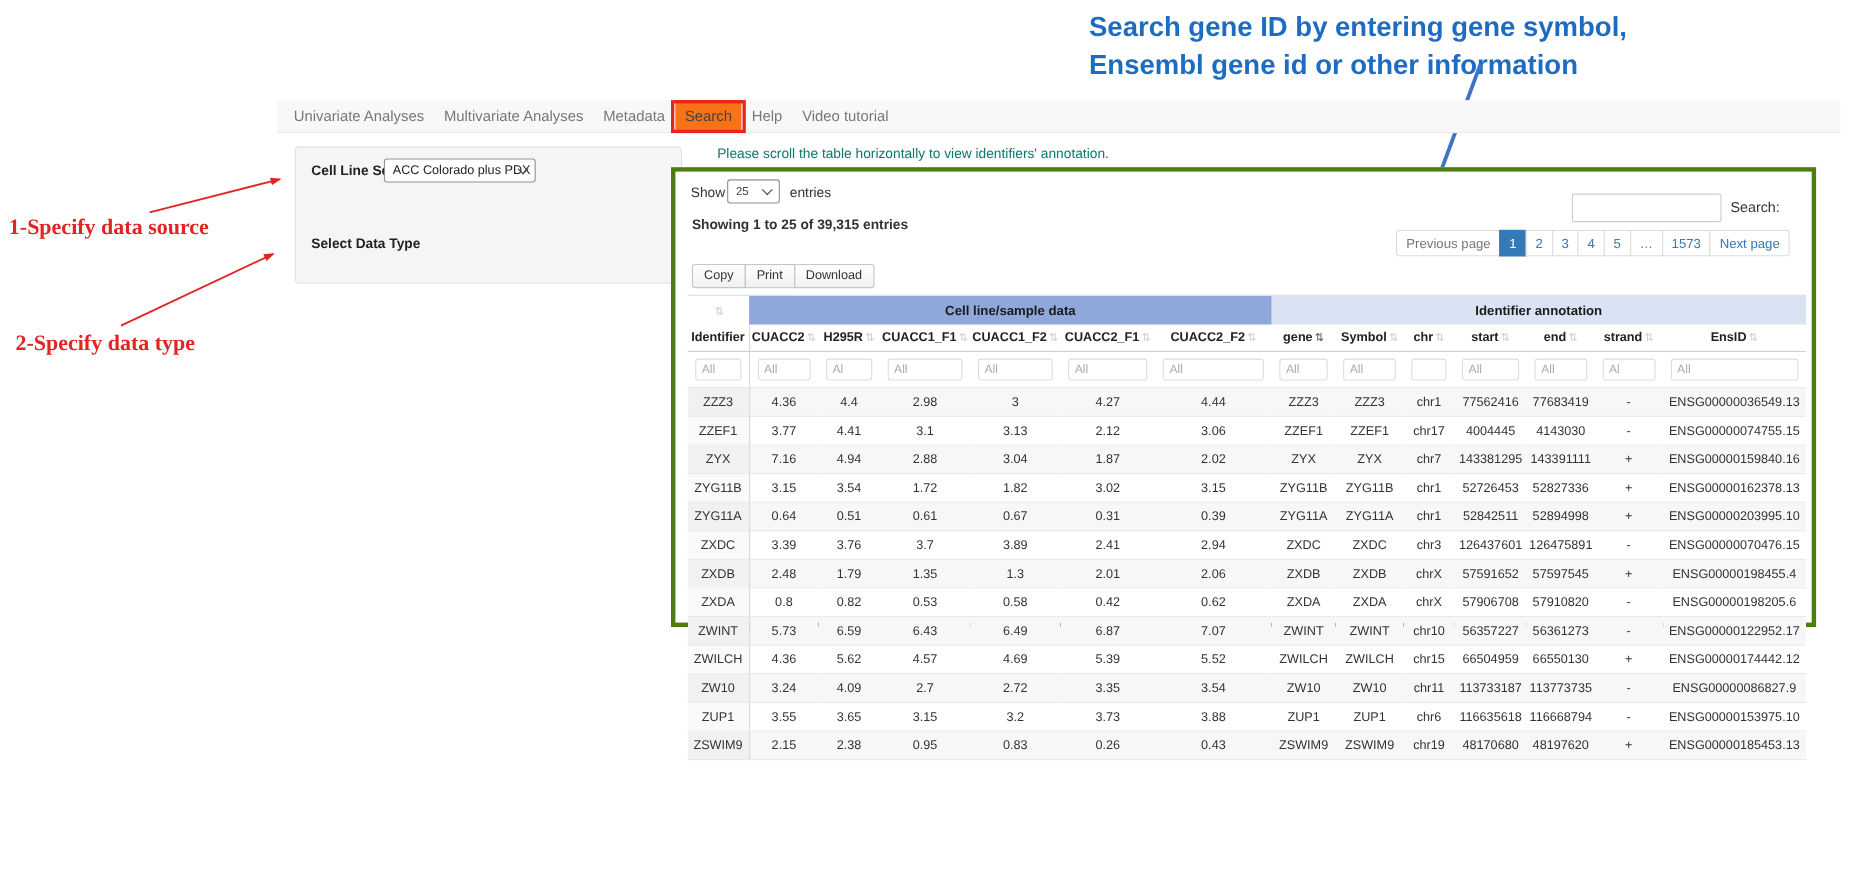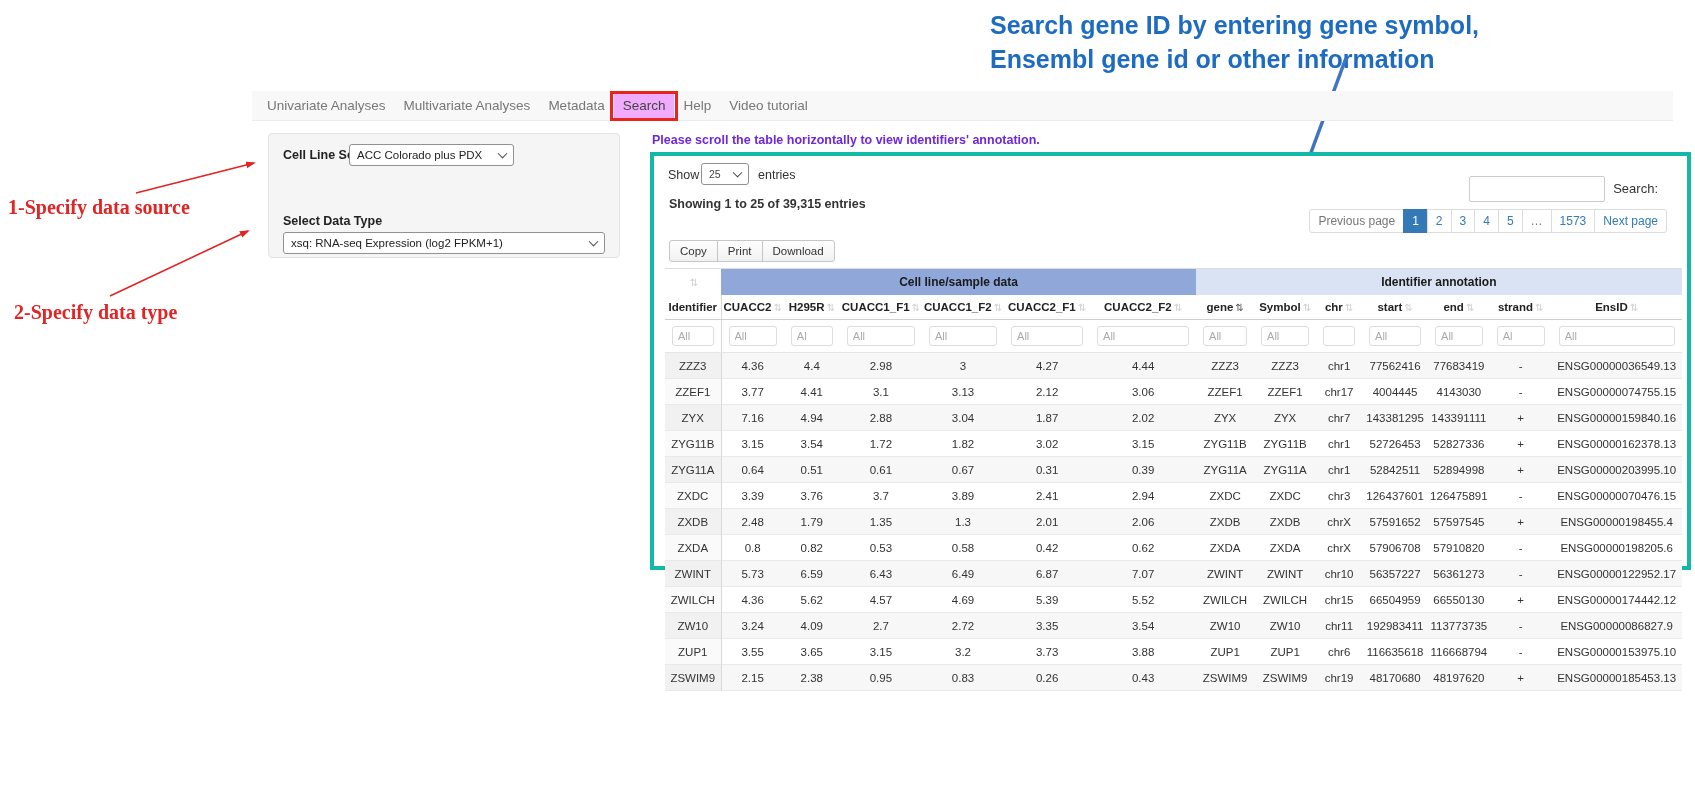--- a/index.html
+++ b/index.html
@@ -9,33 +9,33 @@
   
   .note-blue{position:absolute;left:990px;top:8px;font-size:25px;font-weight:bold;color:#1e6cc2;line-height:34px;}
   .note-red{position:absolute;font-size:20px;font-weight:bold;color:#e12424;font-family:Liberation Serif, serif;}
   .note-red.n1{left:8px;top:196px;}
   .note-red.n2{left:14px;top:301px;}
   .overlay-svg{position:absolute;left:0;top:0;width:1695px;height:794px;pointer-events:none;}
 
   
   .navbar{position:absolute;left:252px;top:91px;width:1421px;height:30px;background:#f8f8f8;border-bottom:1px solid #ececec;display:flex;align-items:stretch;padding-left:6px;box-sizing:border-box;}
   .nav-item{display:flex;align-items:center;padding:0 9px;font-size:13.5px;color:#777;cursor:pointer;position:relative;white-space:nowrap;}
-  .nav-item.active{background:#f0abfc;color:#444;}
+  .nav-item.active{background:#f97316;color:#444;}
   .red-outline{position:absolute;left:-4px;top:0;right:-4px;bottom:-1px;border:3px solid #e8241f;pointer-events:none;}
 
   
   .left-panel{position:absolute;left:268px;top:133px;width:352px;height:125px;background:#f5f5f5;border:1px solid #e3e3e3;border-radius:4px;box-sizing:border-box;}
   .lp-label{position:absolute;font-size:12.5px;font-weight:bold;color:#222;white-space:nowrap;}
   .sel{position:absolute;background:#fff;border:1px solid #919191;border-radius:3px;font-size:11.5px;color:#222;display:flex;align-items:center;padding:0 20px 0 7px;box-sizing:border-box;height:22px;cursor:pointer;white-space:nowrap;overflow:hidden;}
   .chev{position:absolute;right:7px;top:50%;width:6px;height:6px;border-left:1.5px solid #444;border-bottom:1.5px solid #444;transform:translateY(-70%) rotate(-45deg);}
 
-  .scroll-note{position:absolute;left:652px;top:133px;font-size:12.5px;font-weight:bold;color:#6d28d9;}
+  .scroll-note{position:absolute;left:652px;top:133px;font-size:12.5px;font-weight:normal;color:#0f766e;}
 
   
-  .table-box{position:absolute;left:650px;top:152px;width:1041px;height:418px;border:4px solid #14b8a6;background:#fff;box-sizing:border-box;}
+  .table-box{position:absolute;left:610px;top:152px;width:1041px;height:418px;border:4px solid #4d7c0f;background:#fff;box-sizing:border-box;}
   .show-label{position:absolute;left:14px;top:12px;font-size:12.5px;color:#333;}
   .select-mini{left:47px;top:7px;width:48px;font-size:10.5px;color:#444;}
   .entries-label{position:absolute;left:104px;top:12px;font-size:12.5px;color:#333;}
   .showing-info{position:absolute;left:15px;top:41px;font-size:12.5px;color:#333;font-weight:bold;}
   .search-input{position:absolute;right:82px;top:20px;width:136px;height:26px;border:1px solid #ccc;border-radius:2px;box-sizing:border-box;background:#fff;font-size:12px;padding:0 6px;}
   .search-label{position:absolute;right:29px;top:25px;font-size:13px;color:#333;}
   .pagination{position:absolute;right:20px;top:53px;display:flex;font-size:12px;}
   .page-btn{padding:4px 8px;border:1px solid #ddd;margin-left:-1px;color:#337ab7;background:#fff;text-decoration:none;cursor:pointer;white-space:nowrap;}
   .page-btn.prev{color:#777;border-radius:3px 0 0 3px;}
   .page-btn.next{border-radius:0 3px 3px 0;}
@@ -97,29 +97,25 @@
       <div class="nav-item">Univariate Analyses</div>
       <div class="nav-item">Multivariate Analyses</div>
       <div class="nav-item">Metadata</div>
       <div class="nav-item active">Search<span class="red-outline"></span></div>
       <div class="nav-item">Help</div>
       <div class="nav-item">Video tutorial</div>
     </div>
 
   <div class="left-panel">
     <span class="lp-label" style="left:14px;top:14px;">Cell Line Set</span>
-    <div class="sel" style="left:80px;top:10px;width:165px;">
+    <div class="sel" style="left:80px;top:10px;width:138px;">
       <span>ACC Colorado plus PDX</span>
       <span class="chev"></span>
     </div>
     <span class="lp-label" style="left:14px;top:80px;">Select Data Type</span>
-    <div class="sel" style="left:14px;top:98px;width:322px;">
-      <span>xsq: RNA-seq Expression (log2 FPKM+1)</span>
-      <span class="chev"></span>
-    </div>
   </div>
 
   <div class="scroll-note">Please scroll the table horizontally to view identifiers' annotation.</div>
 
   <div class="table-box">
     <span class="show-label">Show</span>
     <div class="sel select-mini">
       <span>25</span>
       <span class="chev"></span>
     </div>
@@ -367,21 +363,21 @@
             <td class="id-col">ZW10</td>
             <td>3.24</td>
             <td>4.09</td>
             <td>2.7</td>
             <td>2.72</td>
             <td>3.35</td>
             <td>3.54</td>
             <td>ZW10</td>
             <td>ZW10</td>
             <td>chr11</td>
-            <td>192983411</td>
+            <td>113733187</td>
             <td>113773735</td>
             <td>-</td>
             <td>ENSG00000086827.9</td>
           </tr>
           <tr>
             <td class="id-col">ZUP1</td>
             <td>3.55</td>
             <td>3.65</td>
             <td>3.15</td>
             <td>3.2</td>

